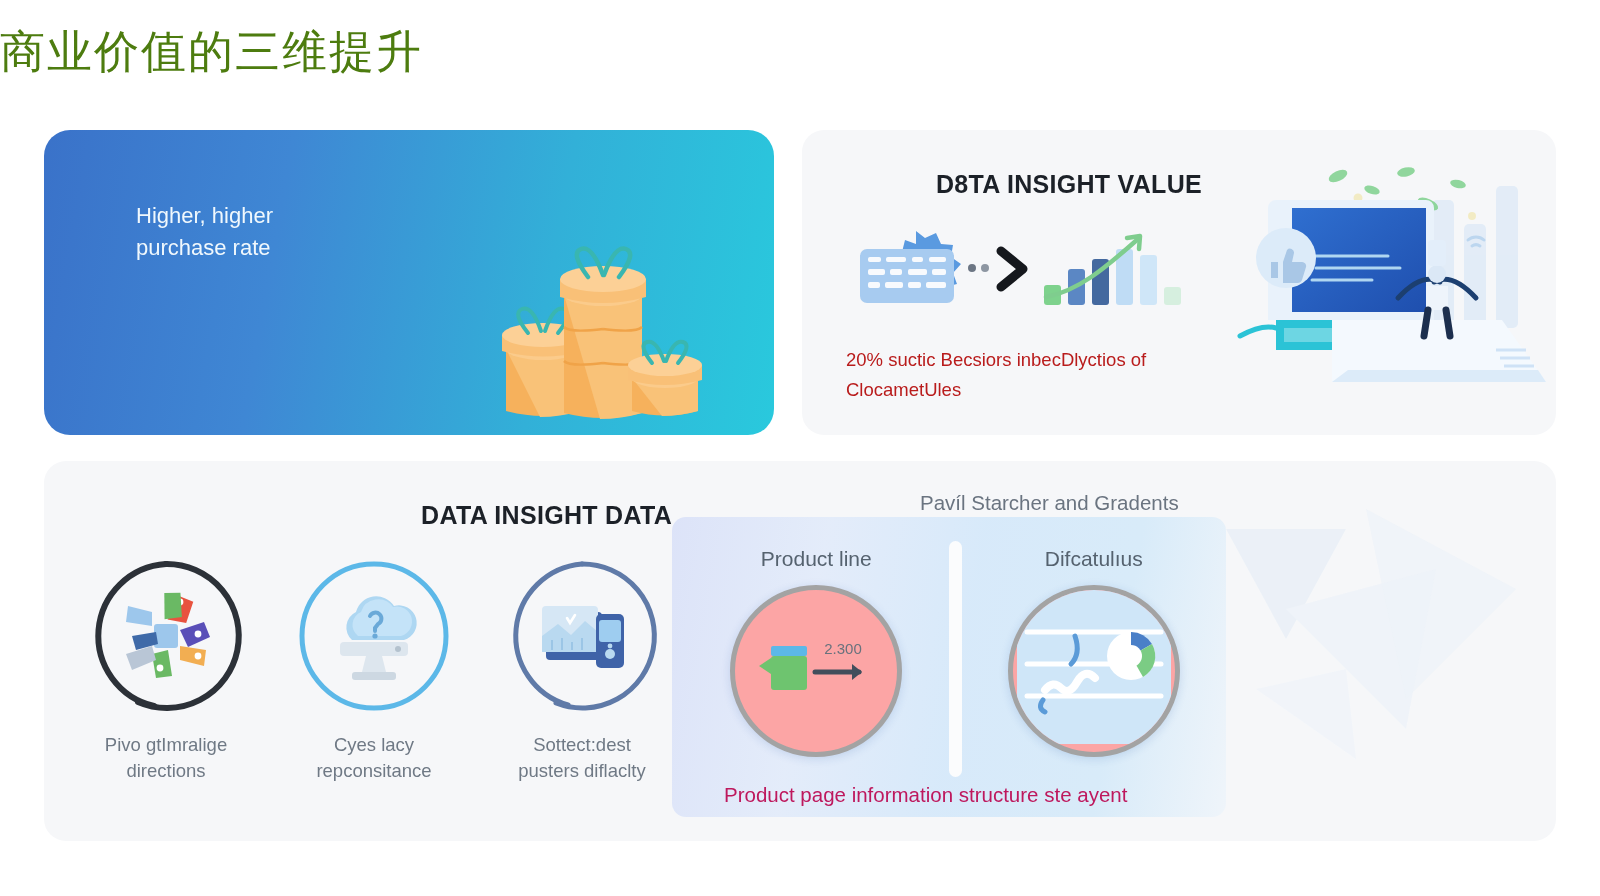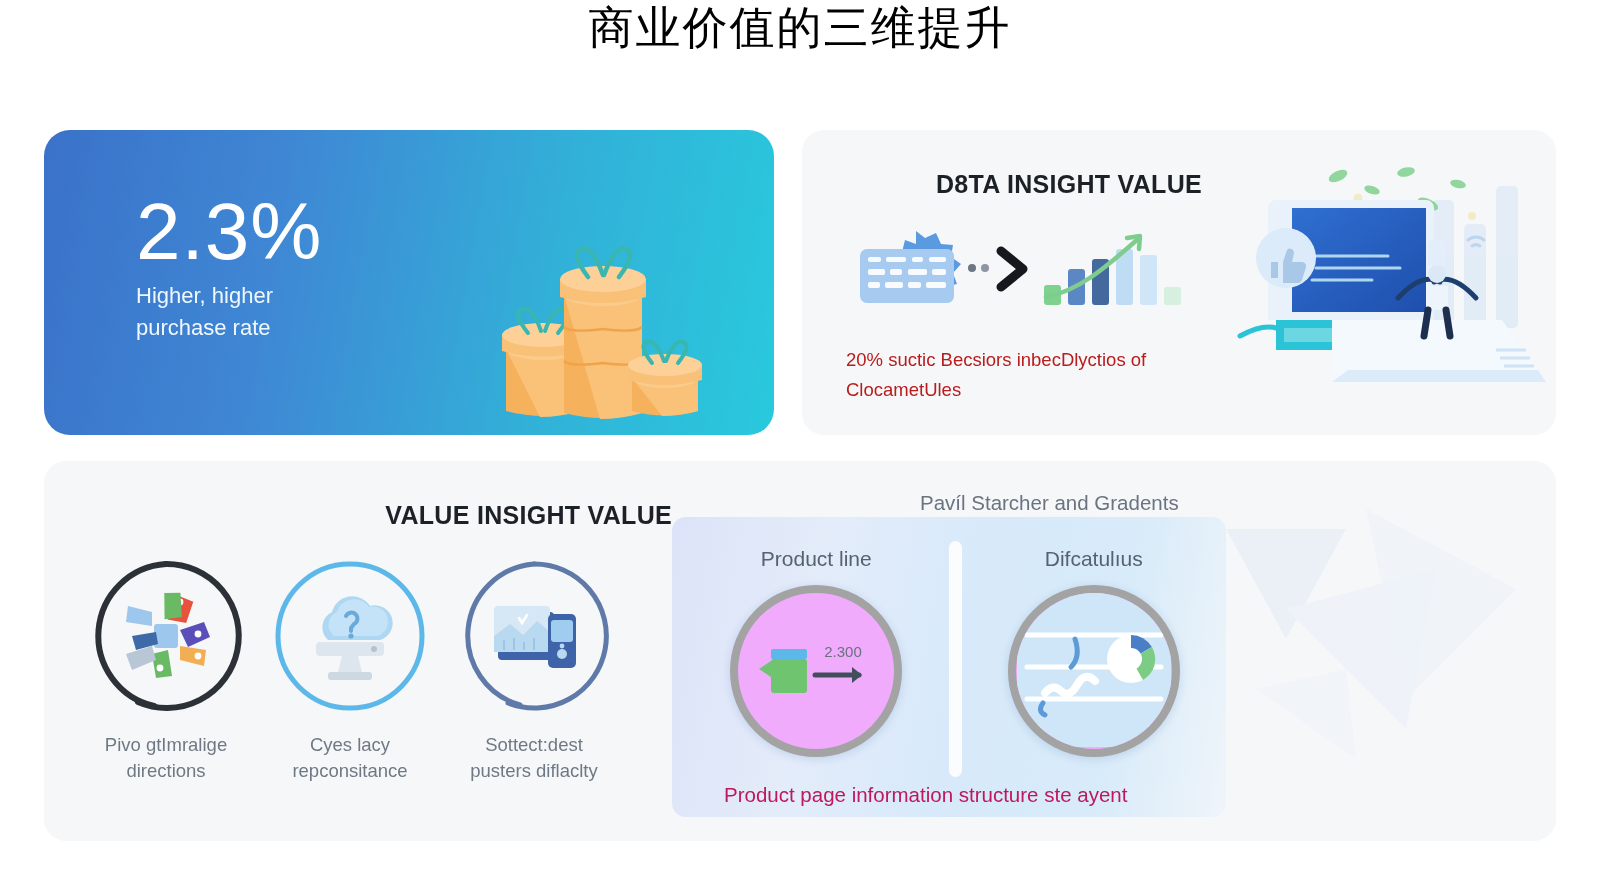--- a/index.html
+++ b/index.html
@@ -13,25 +13,25 @@
 
   body {
     background: #ffffff;
     font-family: "Liberation Sans", "DejaVu Sans", sans-serif;
     color: #4a5464;
     position: relative;
   }
 
   
   .page-title {
-    text-align: center;
     font-size: 45px;
     font-weight: 400;
-    color: #000000;
+    color: #4d7c0f;
     letter-spacing: 2px;
+    padding-top: 24px;
     line-height: 1.25;
     font-family: "Liberation Sans", "DejaVu Sans", sans-serif;
   }
 
   
   .board {
     position: absolute;
     left: 44px;
     top: 130px;
     width: 1512px;
@@ -150,21 +150,21 @@
   .features-pane {
     width: 628px;
     flex: none;
     padding: 40px 0 0 44px;
     position: relative;
     z-index: 2;
   }
 
   .feature-row {
     display: flex;
-    gap: 28px;
+    gap: 52px;
     margin-top: 28px;
   }
 
   .feature {
     width: 156px;
     text-align: center;
   }
 
   .feature-ring {
     width: 156px;
@@ -227,22 +227,22 @@
     font-size: 21px;
     color: #55626f;
     margin-bottom: 14px;
   }
 
   .compare-circle {
     width: 172px;
     height: 172px;
     margin: 0 auto;
     border-radius: 50%;
-    border: 8px solid #a3a3a3;
-    background: #f0abfc;
+    border: 5px solid #a3a3a3;
+    background: #fca5a5;
     position: relative;
     overflow: hidden;
     box-shadow: 0 2px 10px rgba(30,80,160,0.16);
   }
 
   .divider-pill {
     width: 13px;
     height: 236px;
     background: #fbfcfd;
     border-radius: 8px;
@@ -302,21 +302,20 @@
 
 <h1 class="page-title">商业价值的三维提升</h1>
 
 <div class="board">
 
   <div class="top-row">
 
     <section class="hero-card">
 
       <div class="hero-text">
-        <div class="hero-stat">2.3%</div>
         <div class="hero-caption">Higher, higher purchase rate</div>
       </div>
 
       <svg class="hero-art" viewBox="0 0 250 190">
 
         <g>
           <path d="M34 112 h74 v62 q-37 10 -74 0 z" fill="#f6b15c"></path>
           <path d="M34 112 h74 v62 q-20 6 -40 6 z" fill="#f9c278"></path>
           <ellipse cx="71" cy="112" rx="37" ry="11" fill="#fbcb8b"></ellipse>
           <path d="M30 98 h82 v16 q-41 11 -82 0 z" fill="#f9c077"></path>
@@ -448,21 +447,21 @@
 
         <rect x="208" y="76" width="18" height="26" rx="4" fill="#e3eefa"></rect>
         <path d="M248 76 a12 12 0 0 1 16 0 M252 82 a7 7 0 0 1 8 0" fill="none" stroke="#bcd6ef" stroke-width="3" stroke-linecap="round"></path>
       </svg>
     </section>
   </div>
 
   <section class="panel bottom-card">
 
     <div class="features-pane">
-      <div class="card-heading">VALUE INSIGHT VALUE</div>
+      <div class="card-heading">DATA INSIGHT DATA</div>
 
       <div class="feature-row">
 
         <div class="feature">
           <div class="feature-ring">
             <svg viewBox="0 0 156 156" width="156" height="156">
               <path d="M78 6 a72 72 0 1 1 -28 138" fill="none" stroke="#2c3138" stroke-width="6" stroke-linecap="round"></path>
               <path d="M78 6 a72 72 0 0 0 -12 142" fill="none" stroke="#2c3138" stroke-width="6" stroke-linecap="round"></path>
               <rect x="66" y="66" width="24" height="24" rx="3" fill="#9dc7ec"></rect>
               <path d="M78 60 l14 -22 l14 8 l-10 20 z" fill="#e8533f" transform="rotate(-8 90 50)"></path>

